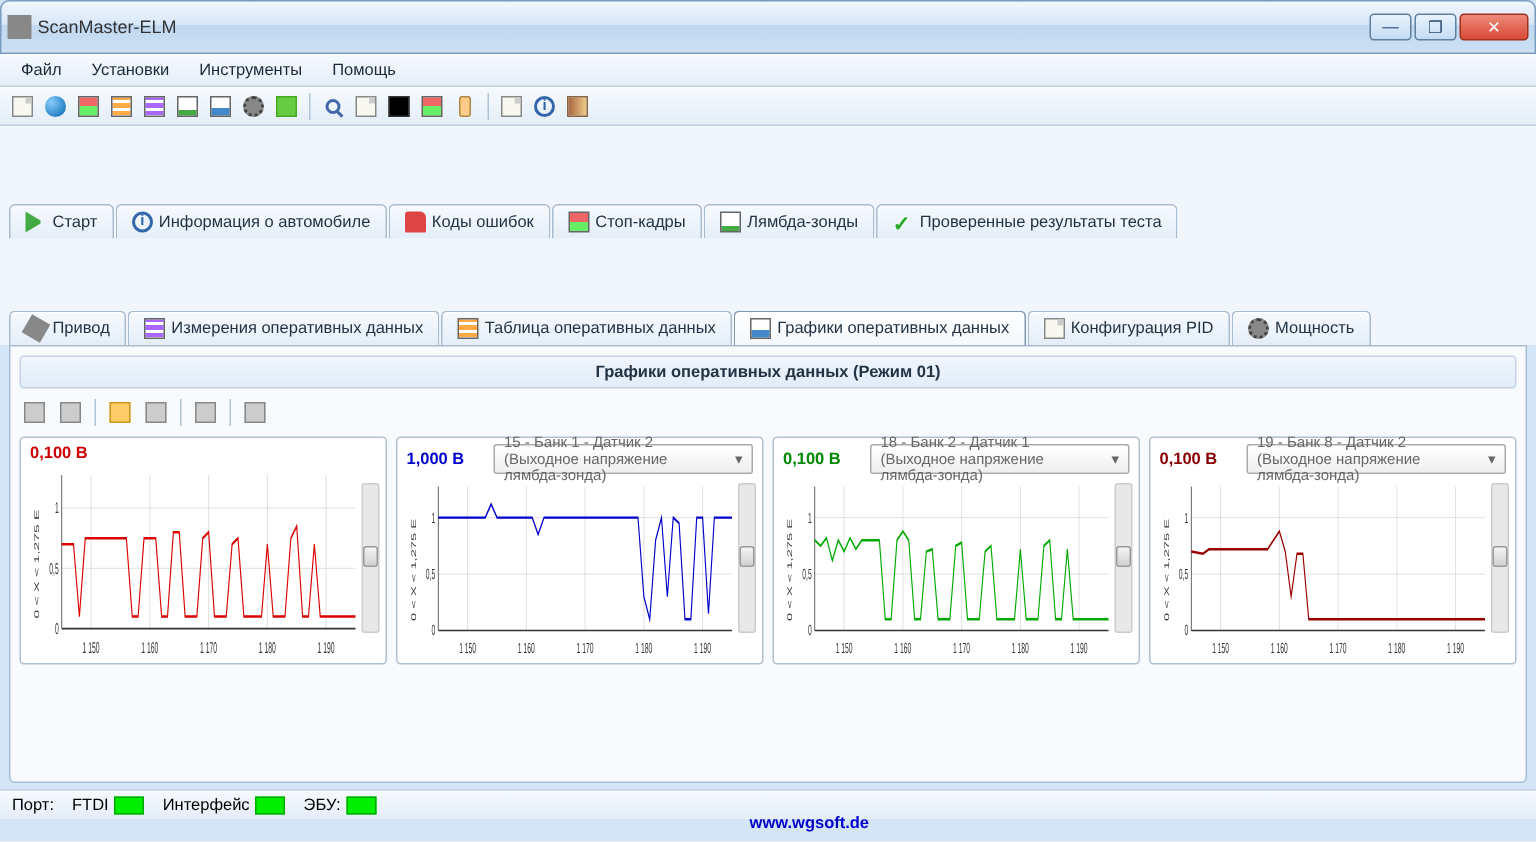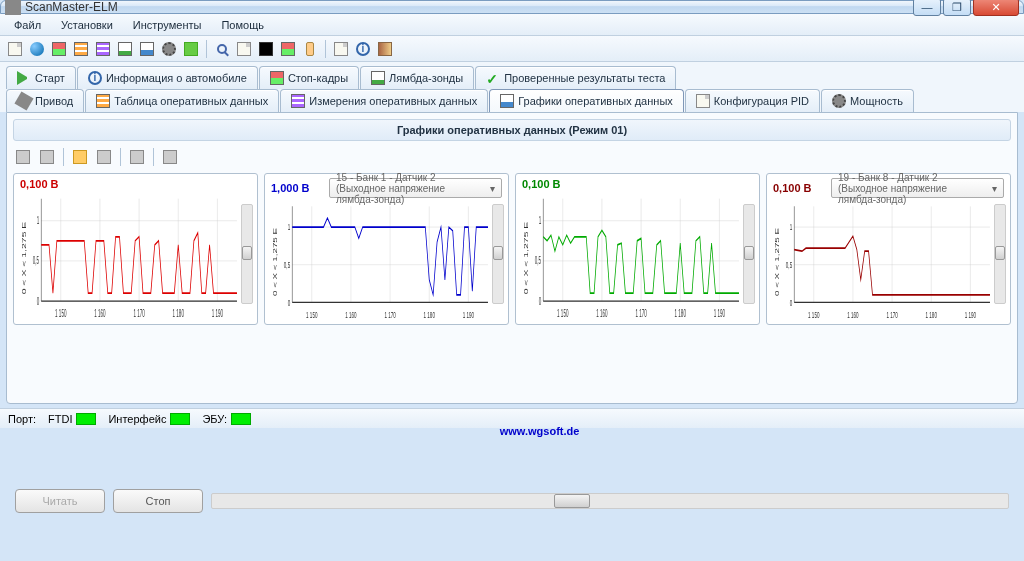--- a/index.html
+++ b/index.html
@@ -1,19 +1,19 @@
 <!DOCTYPE html>
 <html><head>
 <meta charset="utf-8">
 <style>
 * { box-sizing: border-box; margin: 0; padding: 0; }
 body { font-family: Tahoma, sans-serif; font-size: 11px; background: #d4e5f7; width: 1024px; height: 561px; overflow: hidden; }
 
 
-.titlebar { height: 14px; background: linear-gradient(to bottom, #f0f6fc 0%, #d8e8f8 45%, #c0d8f0 46%, #cce0f4 100%); border: 1px solid #7a9cc0; display: flex; align-items: center; padding: 0 4px; border-radius: 6px 6px 0 0; }
+.titlebar { height: 36px; background: linear-gradient(to bottom, #f0f6fc 0%, #d8e8f8 45%, #c0d8f0 46%, #cce0f4 100%); border: 1px solid #7a9cc0; display: flex; align-items: center; padding: 0 4px; border-radius: 6px 6px 0 0; }
 .titlebar .icon { width: 16px; height: 16px; margin-right: 4px; background: #888; }
 .titlebar .title { flex: 1; color: #333; font-size: 12px; }
 .win-buttons { display: flex; gap: 2px; }
 .win-btn { width: 28px; height: 18px; border: 1px solid #6080a0; border-radius: 3px; display: flex; align-items: center; justify-content: center; font-size: 11px; color: #2a4a6a; background: linear-gradient(to bottom, #e8f2fc, #c4ddf5); cursor: pointer; }
 .win-btn.close { width: 46px; background: linear-gradient(to bottom, #ee8a7a, #d84a34); color: #fff; border-color: #a03020; }
 
 
 .menubar { height: 22px; background: linear-gradient(to bottom, #f6fafe, #e4eef8); border-bottom: 1px solid #c0d0e0; display: flex; align-items: center; padding: 0 6px; gap: 4px; }
 .menu-item { padding: 2px 8px; color: #1a2a3a; cursor: pointer; }
 
@@ -41,21 +41,21 @@
 .ic-fold { background: #fc6; border: 1px solid #c92; width: 14px; height: 11px; }
 .ic-pie { background: conic-gradient(#e66 0 90deg, #6e6 90deg 200deg, #66e 200deg); border-radius: 50%; }
 .ic-car { background: #d44; width: 14px; height: 9px; border-radius: 2px 4px 1px 1px; }
 .ic-wrench { background: #888; width: 4px; height: 14px; transform: rotate(30deg); }
 .ic-play { width: 0; height: 0; border-left: 10px solid #4a4; border-top: 6px solid transparent; border-bottom: 6px solid transparent; }
 .ic-check { color: #2a2; font-size: 14px; font-weight: bold; }
 
 
 .tabs-wrap { padding: 4px 6px 0; background: #f0f6fc; }
 .tabs { display: flex; flex-wrap: wrap; gap: 0; }
-.tab { display: flex; align-items: center; gap: 4px; padding: 4px 10px; background: linear-gradient(to bottom, #f6fafe, #e4eef8); border: 1px solid #a8bcd0; border-bottom: none; border-radius: 4px 4px 0 0; margin-right: 1px; cursor: pointer; color: #234; box-shadow: inset 0 1px 0 #fff; }
+.tab { display: flex; align-items: center; gap: 4px; padding: 4px 10px; background: linear-gradient(to bottom, #f6fafe, #e4eef8); border: 1px solid #a8bcd0; border-bottom: none; border-radius: 4px 4px 0 0; margin-right: 1px; cursor: pointer; color: #234; box-shadow: inset 0 1px 0 #fff; margin-top: 48px; }
 .tab.active { background: linear-gradient(to bottom, #fff, #f4f8fc); border-color: #8098b8; position: relative; z-index: 2; }
 .tab-icon { width: 14px; height: 14px; }
 
 
 .content-panel { margin: 0 6px 4px; background: #f8fbfe; border: 1px solid #a8bcd0; border-radius: 0 0 4px 4px; padding: 6px; height: 292px; }
 .panel-header { text-align: center; padding: 4px; background: linear-gradient(to bottom, #f0f6fc, #e0ecf8); border: 1px solid #c4d4e4; border-radius: 3px; margin-bottom: 4px; font-weight: bold; color: #234; }
 .chart-toolbar { display: flex; gap: 4px; align-items: center; padding: 2px 0 6px; }
 .chart-tbtn { width: 20px; height: 20px; border: 1px solid transparent; display: flex; align-items: center; justify-content: center; cursor: pointer; }
 .ctb-ic { width: 14px; height: 14px; background: #ccc; border: 1px solid #888; }
 
@@ -172,45 +172,49 @@
   <div class="tabs">
     <div class="tab">
         <div class="tab-icon ic-play"></div>
         <span>Старт</span>
       </div>
     <div class="tab">
         <div class="tab-icon ic-info">i</div>
         <span>Информация о автомобиле</span>
       </div>
     <div class="tab">
+        <div class="tab-icon ic-car"></div>
+        <span>Коды ошибок</span>
+      </div>
+    <div class="tab">
         <div class="tab-icon ic-grid"></div>
         <span>Стоп-кадры</span>
       </div>
     <div class="tab">
         <div class="tab-icon ic-chart"></div>
         <span>Лямбда-зонды</span>
       </div>
     <div class="tab">
         <div class="tab-icon ic-check">✓</div>
         <span>Проверенные результаты теста</span>
       </div>
   </div>
 
   <div class="tabs">
     <div class="tab">
         <div class="tab-icon ic-wrench"></div>
         <span>Привод</span>
       </div>
     <div class="tab">
+        <div class="tab-icon ic-grid3"></div>
+        <span>Измерения оперативных данных</span>
+      </div>
+    <div class="tab">
         <div class="tab-icon ic-grid2"></div>
         <span>Таблица оперативных данных</span>
-      </div>
-    <div class="tab">
-        <div class="tab-icon ic-grid3"></div>
-        <span>Измерения оперативных данных</span>
       </div>
     <div class="tab active">
         <div class="tab-icon ic-chartb"></div>
         <span>Графики оперативных данных</span>
       </div>
     <div class="tab">
         <div class="tab-icon ic-doc"></div>
         <span>Конфигурация PID</span>
       </div>
     <div class="tab">
@@ -304,20 +308,21 @@
             <line class="axis-line" x1="38" y1="92" x2="426" y2="92"></line>
             <path d="M38 22.980392156862735 L92.32000000000001 22.980392156862735 L100.08 22.980392156862735 L107.84 14.698039215686265 L115.60000000000001 22.980392156862735 L162.16 22.980392156862735 L169.92000000000002 33.33333333333333 L177.68 22.980392156862735 L301.84000000000003 22.980392156862735 L309.59999999999997 71.29411764705883 L317.36 85.09803921568627 L325.12 36.784313725490186 L332.88 22.980392156862735 L340.64 71.29411764705883 L348.40000000000003 22.980392156862735 L356.15999999999997 26.431372549019613 L363.92 85.09803921568627 L371.68 85.09803921568627 L379.44 22.980392156862735 L387.2 22.980392156862735 L394.96000000000004 81.6470588235294 L402.71999999999997 22.980392156862735 L426 22.980392156862735" fill="none" stroke="#00c" stroke-width="1.5"></path>
           </svg></div>
         <div class="chart-slider">
           <div class="chart-thumb"></div>
         </div>
       </div>
       <div class="chart-box">
         <div class="chart-head">
           <div class="chart-val val-green">0,100 В</div>
+          <div class="chart-select">18 - Банк 2 - Датчик 1 (Выходное напряжение лямбда-зонда)</div>
         </div>
         <div class="chart-canvas"><svg viewBox="0 0 430 110" preserveAspectRatio="none">
             <text class="axis-text" x="8" y="55" transform="rotate(-90 8 55)" text-anchor="middle">0 &lt; X &lt; 1,275 E</text>
             <line class="grid-line" x1="38" y1="92" x2="426" y2="92"></line>
             <text class="axis-text" x="34" y="95" text-anchor="end">0</text>
             <line class="grid-line" x1="38" y1="57.49019607843137" x2="426" y2="57.49019607843137"></line>
             <text class="axis-text" x="34" y="60.49019607843137" text-anchor="end">0,5</text>
             <line class="grid-line" x1="38" y1="22.980392156862735" x2="426" y2="22.980392156862735"></line>
             <text class="axis-text" x="34" y="25.980392156862735" text-anchor="end">1</text>
             <line class="grid-line" x1="76.80000000000001" y1="4" x2="76.80000000000001" y2="92"></line>

